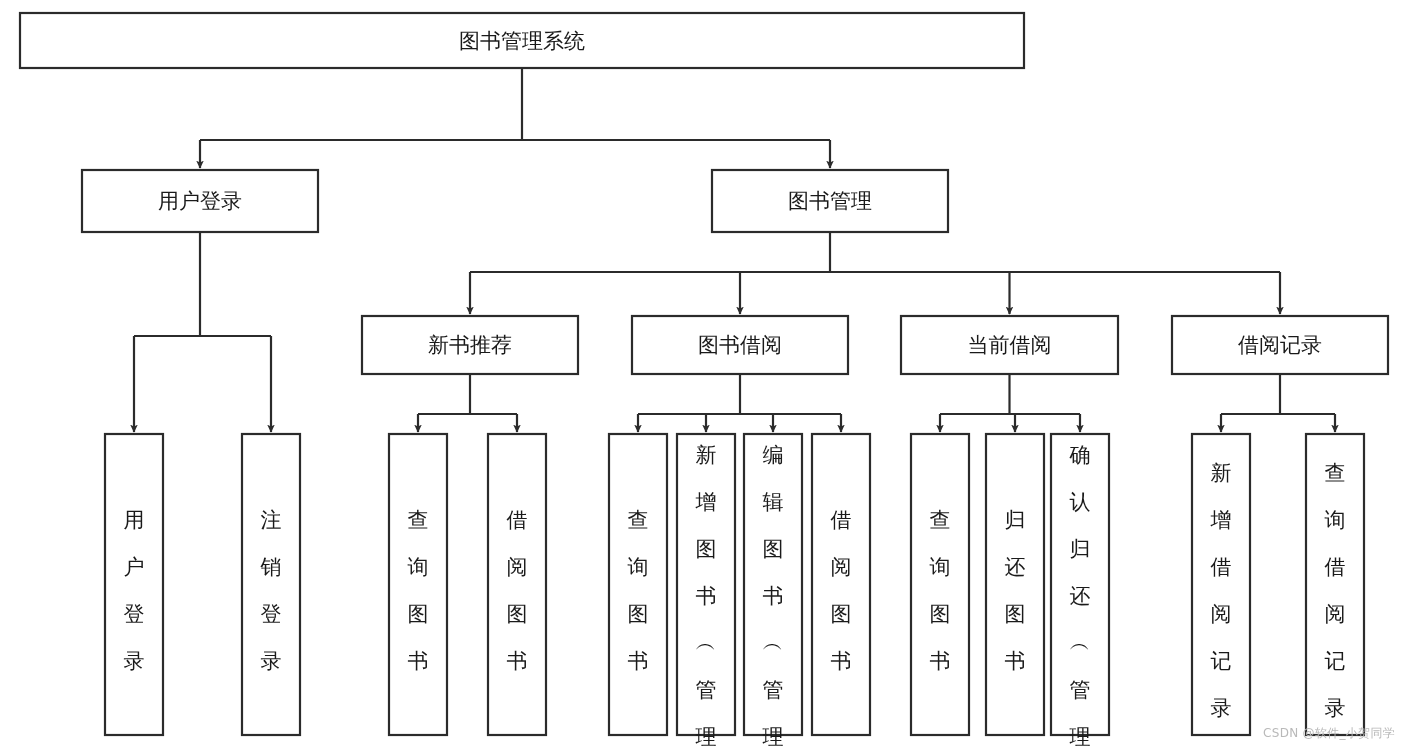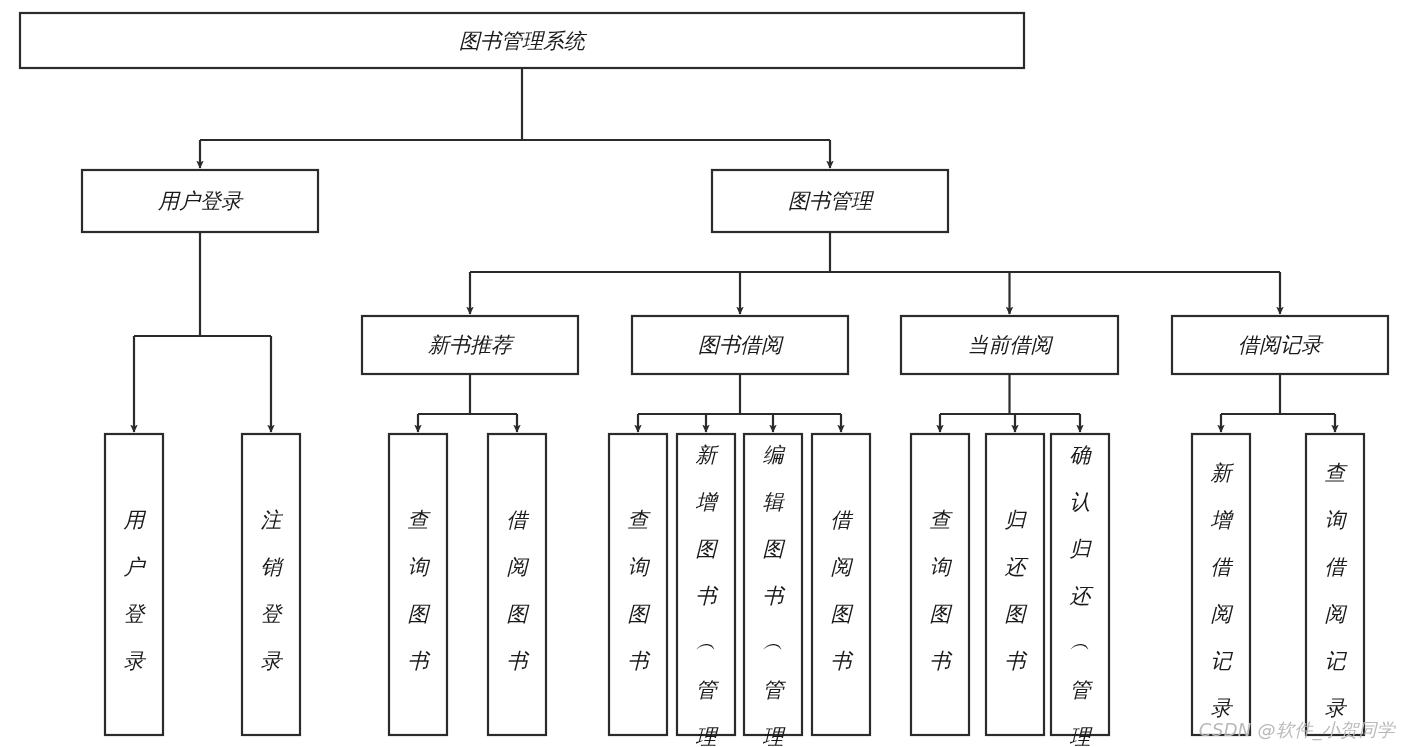--- a/index.html
+++ b/index.html
@@ -9,21 +9,20 @@
   }
   body {
     font-family: "DejaVu Sans", "Liberation Sans", sans-serif;
   }
   #stage {
     position: relative;
     width: 1405px;
     height: 747px;
     background: #ffffff;
     overflow: hidden;
-    font-style: italic;
   }
   #diagram-svg {
     position: absolute;
     left: 0;
     top: 0;
     width: 1405px;
     height: 747px;
   }
   .node-rect {
     fill: #ffffff;
@@ -49,21 +48,21 @@
   .edge {
     stroke: #2b2b2b;
     stroke-width: 2.2;
     fill: none;
   }
   .watermark {
     position: absolute;
     right: 10px;
     bottom: 5px;
     font-family: "DejaVu Sans", "Liberation Sans", sans-serif;
-    font-size: 18px;
+    font-size: 12px;
     color: #b9b9b9;
     white-space: nowrap;
     letter-spacing: 0.3px;
   }
 </style>
 </head>
 <body>
 
 <div id="stage">
   <svg id="diagram-svg" viewBox="0 0 1405 747">

